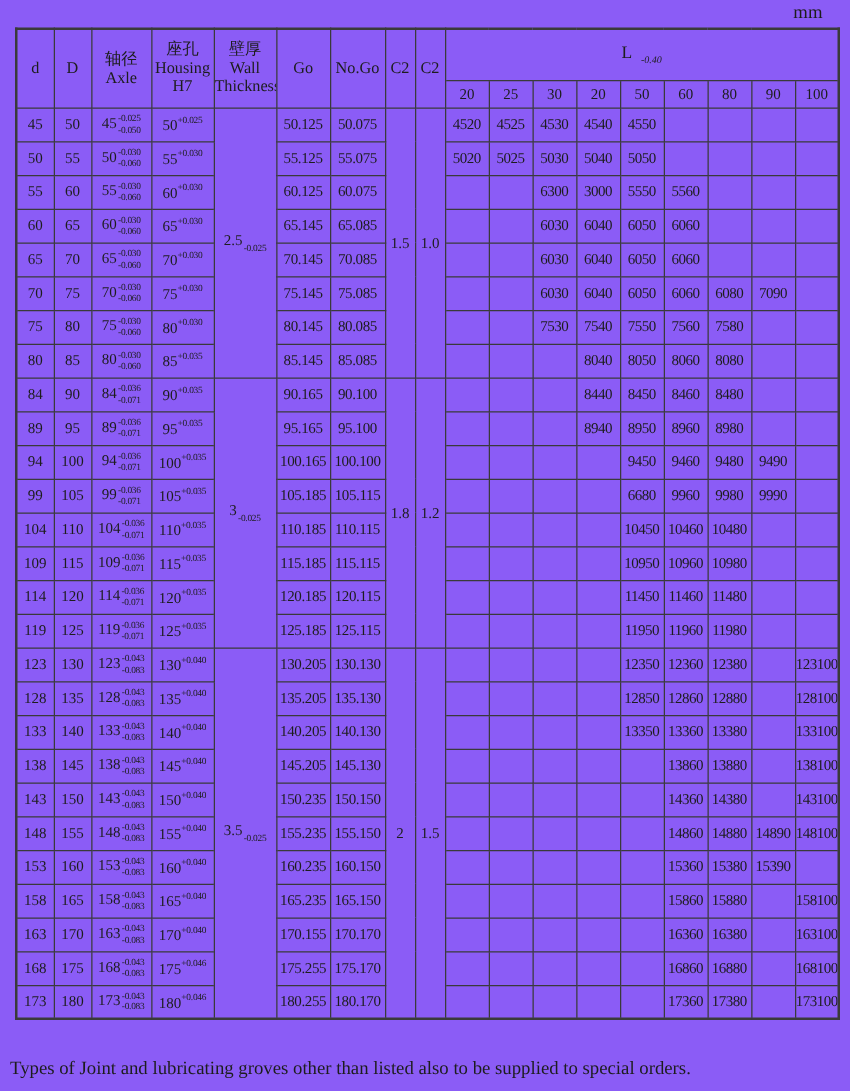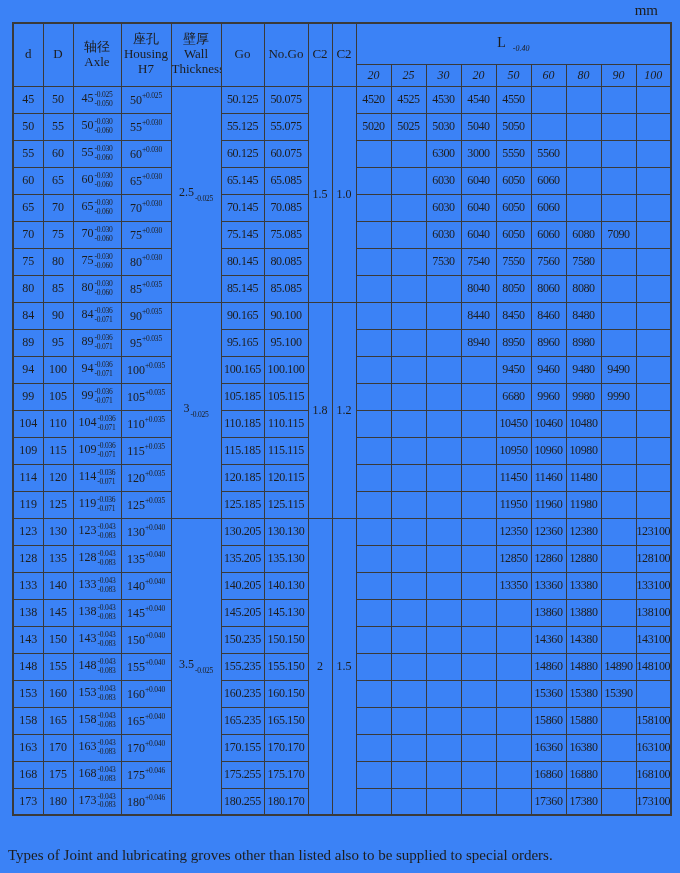--- a/index.html
+++ b/index.html
@@ -1,20 +1,20 @@
 <!DOCTYPE html>
 <html><head>
 <meta charset="utf-8">
 <style>
   * { margin:0; padding:0; box-sizing:border-box; }
   html,body { background:#ffffff; }
   .page {
     position:relative;
     width:680px; height:873px;
-    background:#3b82f6;
+    background:#8b5cf6;
     font-family:"Liberation Serif", serif;
     color:#1d1d1d;
     overflow:hidden;
     padding-left:20px;
   }
   .unit-label {
     position:absolute; top:2px; right:22px;
     font-size:15px; color:#1d1d1d;
   }
   table.spec {
@@ -29,21 +29,21 @@
     vertical-align:middle;
     font-weight:normal;
     font-size:12px;
     color:#1d1d1d;
     padding:0;
     overflow:hidden;
     white-space:nowrap;
   }
   table.spec { border:2px solid #3a3a3a; }
   tr.hdr1 th { height:41px; font-size:13px; line-height:1.15; }
-  tr.hdr2 th { height:22px; font-size:12px;font-style:italic; }
+  tr.hdr2 th { height:22px; font-size:12px; }
   tbody tr { height:27px; }
   .cell-go, .cell-nogo { font-size:11.5px; letter-spacing:-0.3px; }
   .cell-L { font-size:11px; letter-spacing:-0.4px; }
   .base { font-size:12px; }
   .tol-stack {
     display:inline-flex; flex-direction:column;
     font-size:7.5px; line-height:1.15;
     vertical-align:middle; margin-left:1px;
     letter-spacing:-0.2px; text-align:left;
   }

